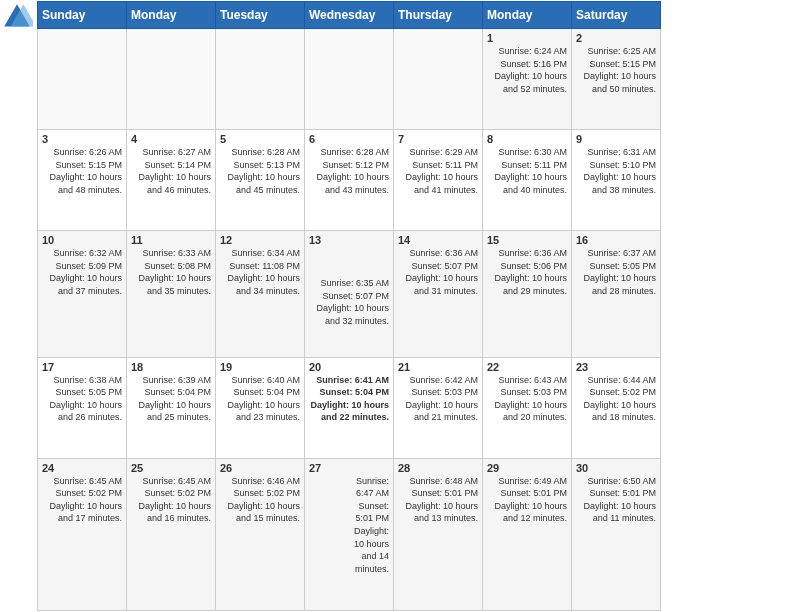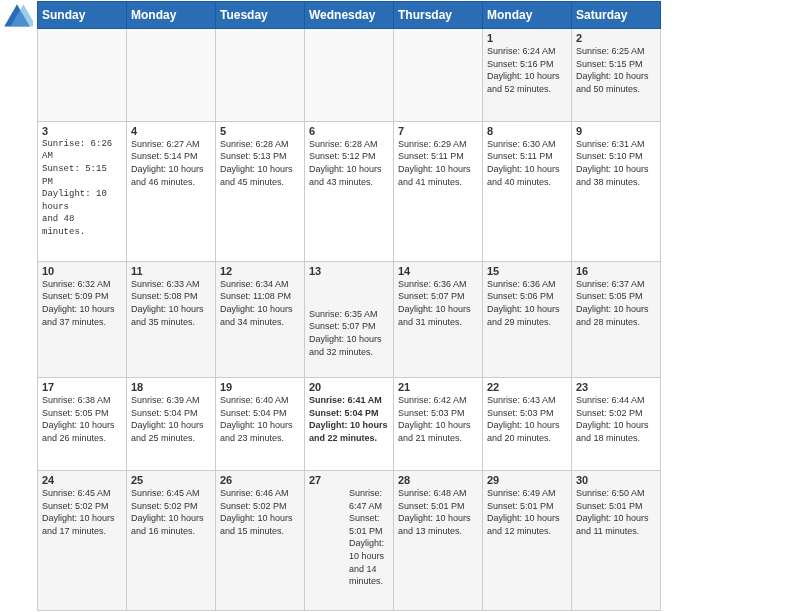--- a/index.html
+++ b/index.html
@@ -87,20 +87,21 @@
     .day-num {
       font-size: 11px;
       font-weight: bold;
       display: block;
       margin-bottom: 1px;
     }
     .day-info {
       font-size: 9px;
       line-height: 1.4;
       color: #333;
+      text-align: right;
     }
     .empty-cell {
       background: #f9f9f9 !important;
     }
   </style>
 </head>
 <body>
 
 <div class="page">
   <div class="header">
@@ -150,21 +151,21 @@
             <span class="day-num">2</span>
             <div class="day-info" style="white-space: pre-line;">Sunrise: 6:25 AM
 Sunset: 5:15 PM
 Daylight: 10 hours
 and 50 minutes.</div>
           </td>
         </tr>
         <tr>
           <td>
             <span class="day-num">3</span>
-            <div class="day-info" style="white-space: pre-line; font-family: Liberation Mono, monospace;">Sunrise: 6:26 AM
+            <div class="day-info" style="white-space: pre-line;">Sunrise: 6:26 AM
 Sunset: 5:15 PM
 Daylight: 10 hours
 and 48 minutes.</div>
           </td>
           <td>
             <span class="day-num">4</span>
             <div class="day-info" style="white-space: pre-line;">Sunrise: 6:27 AM
 Sunset: 5:14 PM
 Daylight: 10 hours
 and 46 minutes.</div>

